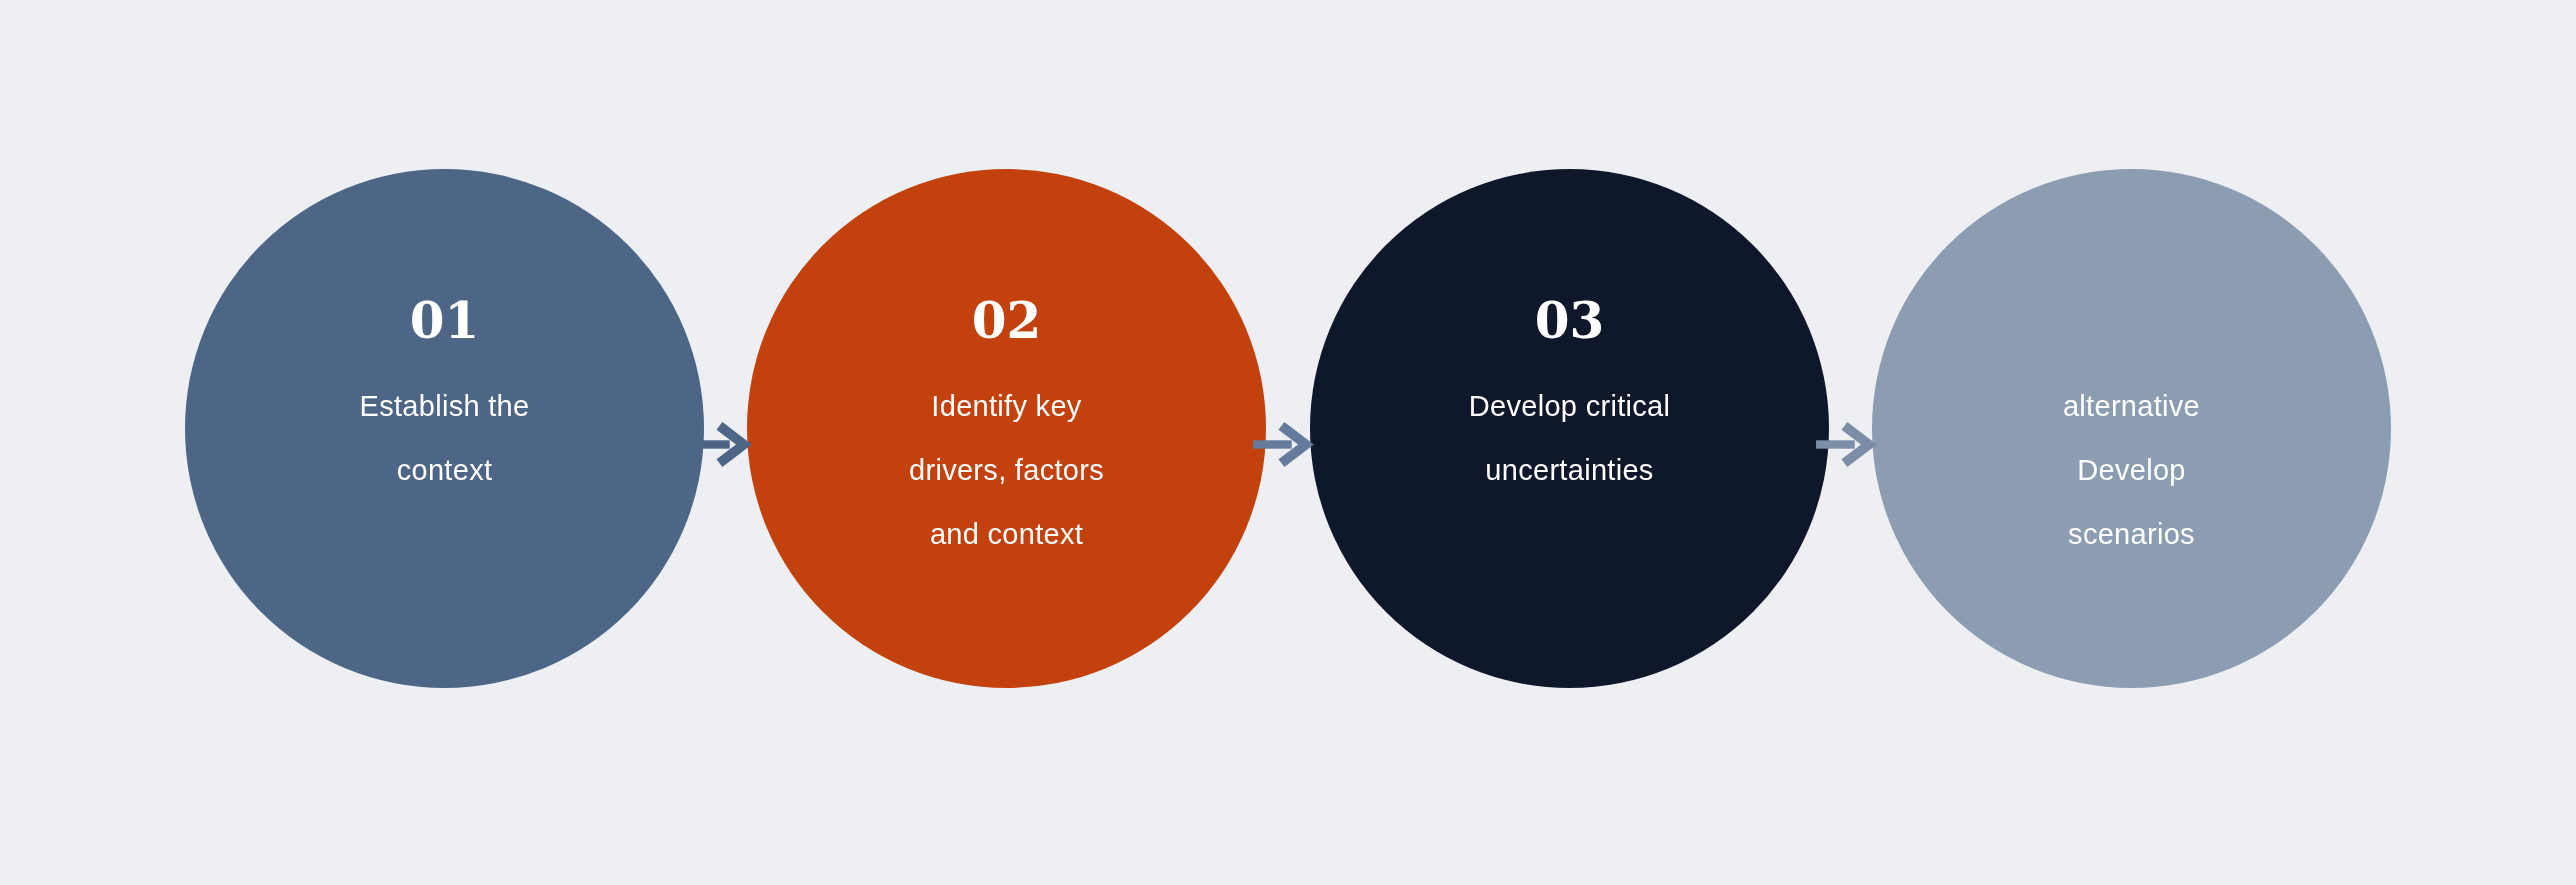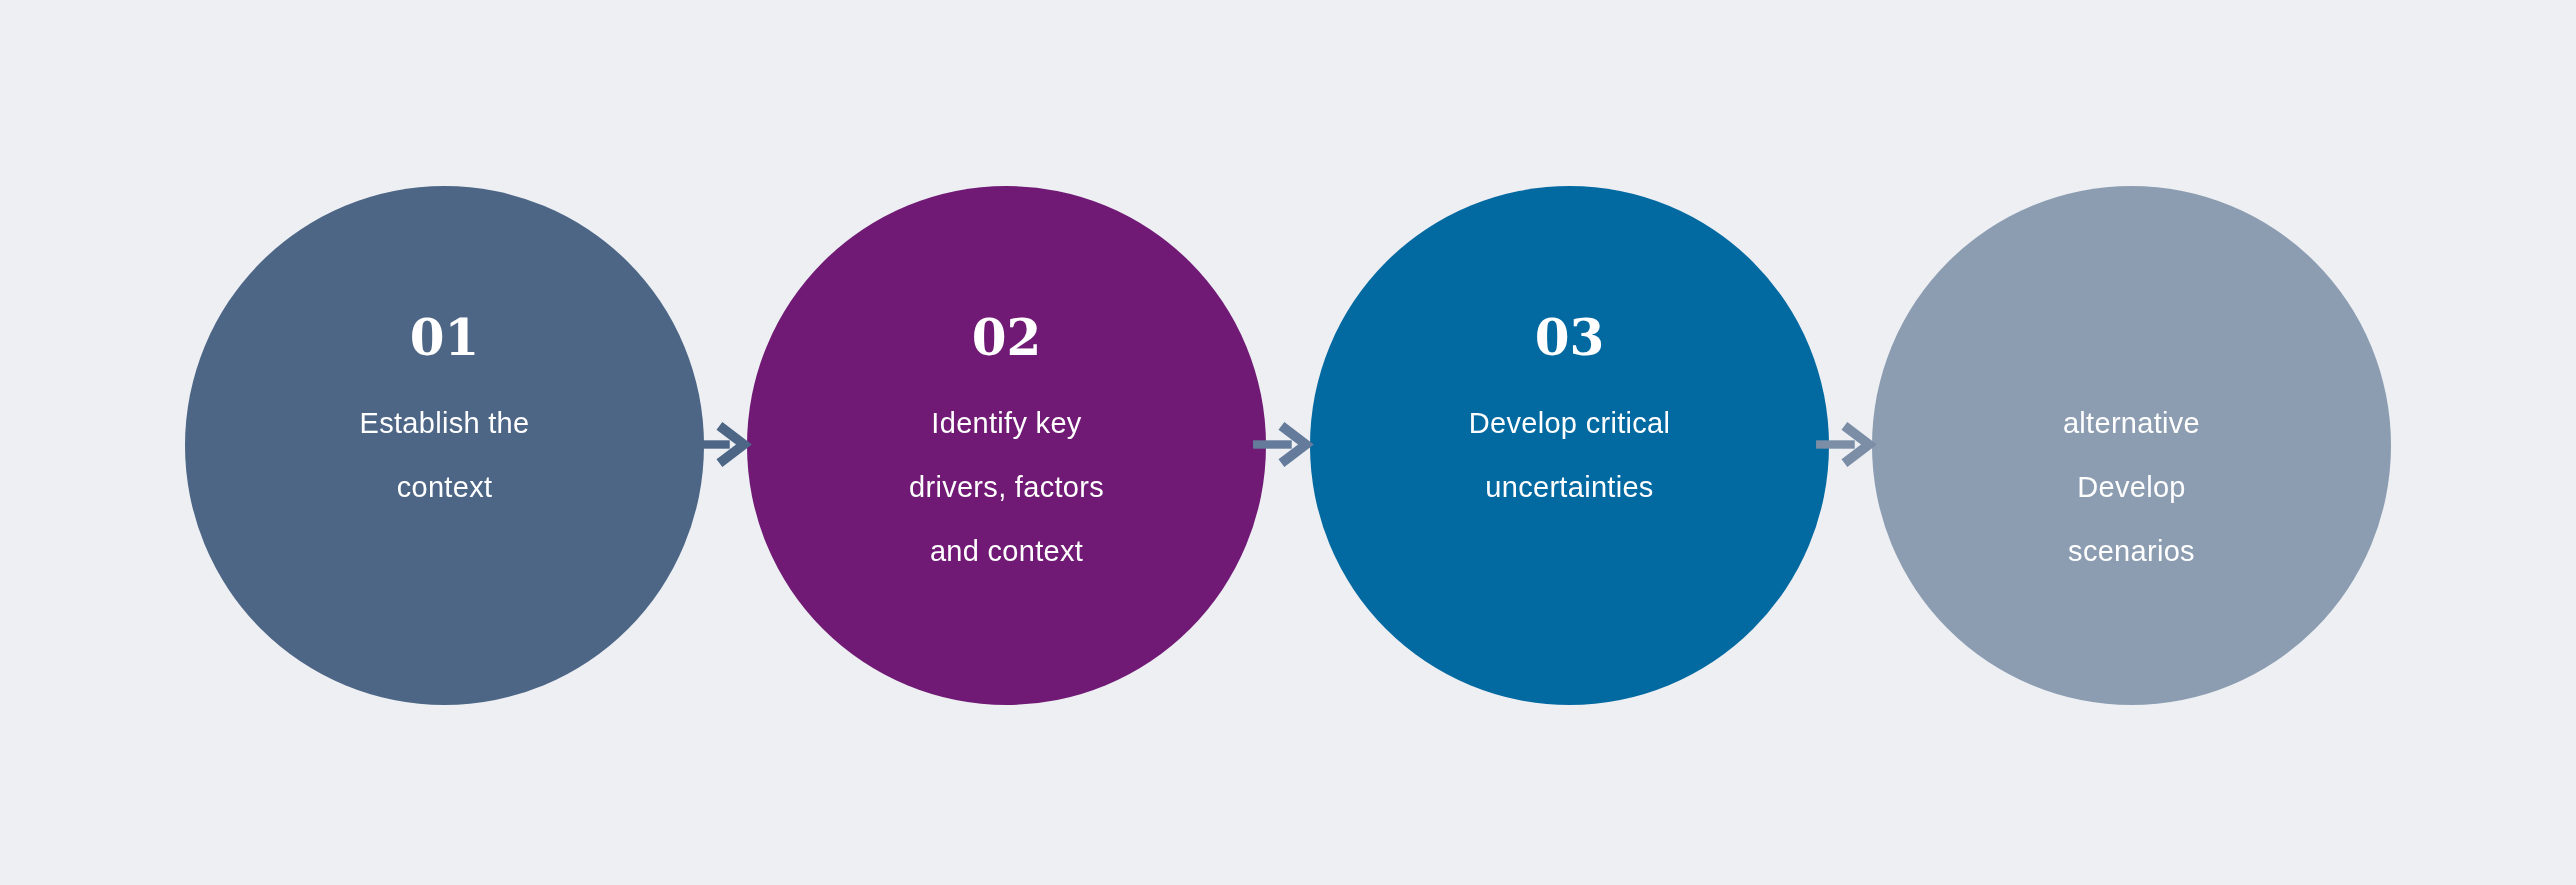--- a/index.html
+++ b/index.html
@@ -5,21 +5,21 @@
   html, body { margin: 0; padding: 0; }
   .stage {
     position: relative;
     width: 2576px;
     height: 886px;
     overflow: hidden;
     font-family: "Liberation Sans", sans-serif;
   }
   .circle {
     position: absolute;
-    top: 186px;
+    top: 169px;
     width: 519px;
     height: 519px;
     border-radius: 50%;
   }
   .c0 { left: 185px; }
   .c1 { left: 747px; }
   .c2 { left: 1310px; }
   .c3 { left: 1872px; }
   .num {
     position: absolute;
@@ -59,30 +59,30 @@
 <div class="stage" style="background-color: rgb(237, 239, 243);">
 
   <div class="circle c0" style="background-color: rgb(77, 102, 134); color: rgb(255, 255, 255);">
     <div class="num">01</div>
     <div class="label">
       <div>Establish the</div>
       <div>context</div>
     </div>
   </div>
 
-  <div class="circle c1" style="background-color: #701a75; color: rgb(255, 255, 255);">
+  <div class="circle c1" style="background-color: #c2410c; color: rgb(255, 255, 255);">
     <div class="num">02</div>
     <div class="label">
       <div>Identify key</div>
       <div>drivers, factors</div>
       <div>and context</div>
     </div>
   </div>
 
-  <div class="circle c2" style="background-color: #0369a1; color: rgb(255, 255, 255);">
+  <div class="circle c2" style="background-color: #0f172a; color: rgb(255, 255, 255);">
     <div class="num">03</div>
     <div class="label">
       <div>Develop critical</div>
       <div>uncertainties</div>
     </div>
   </div>
 
   <div class="circle c3" style="background-color: rgb(140, 157, 178); color: rgb(255, 255, 255);">
     <div class="label">
       <div>alternative</div>

